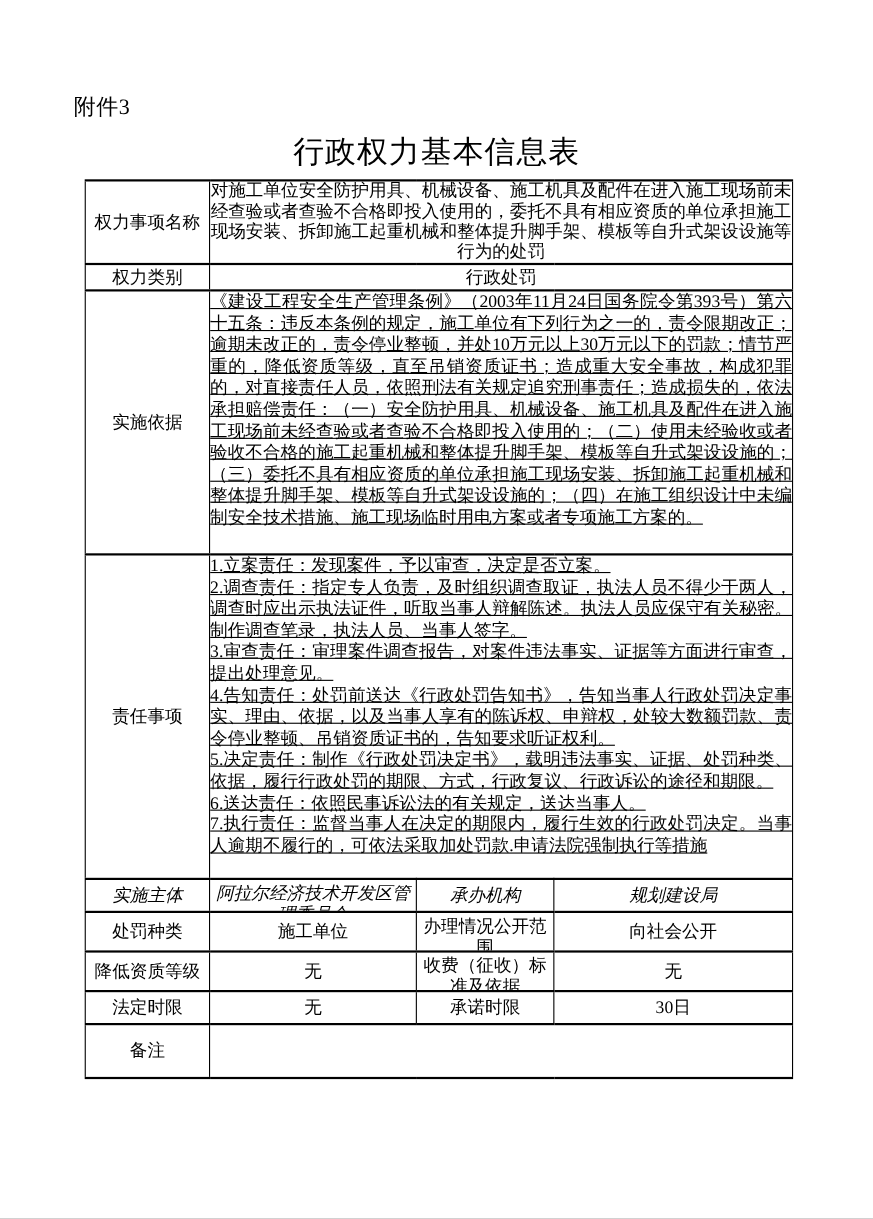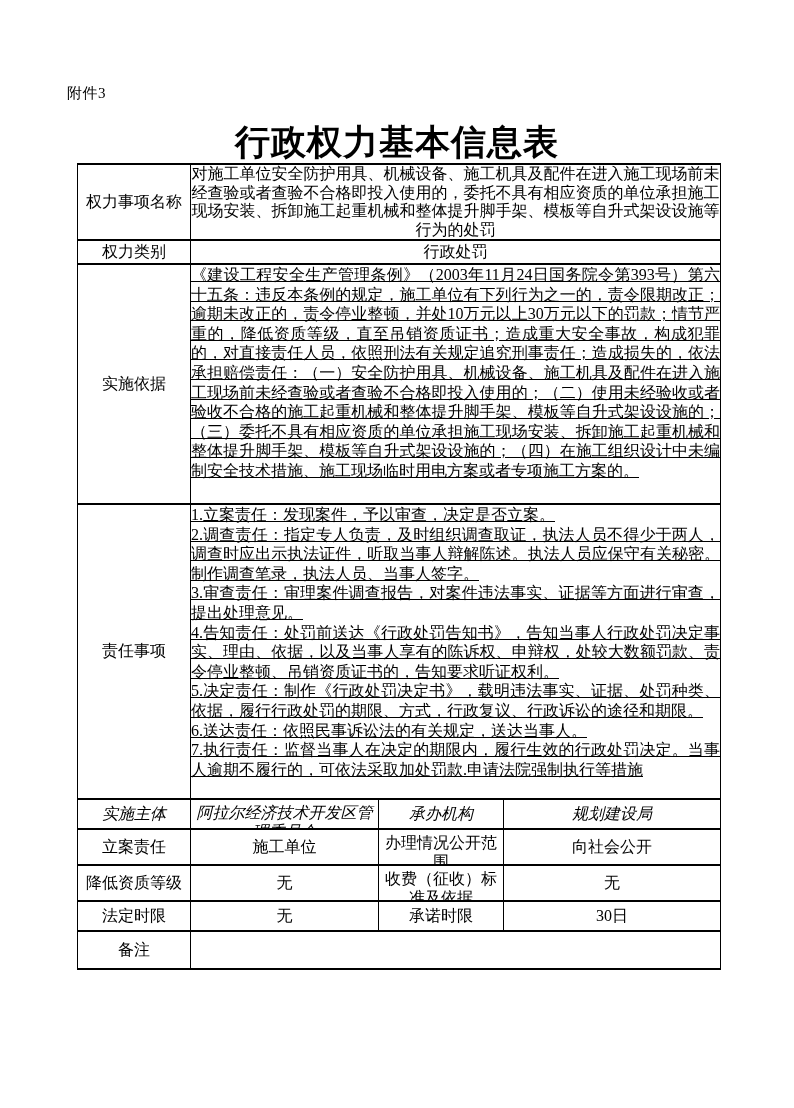--- a/index.html
+++ b/index.html
@@ -10,31 +10,31 @@
     margin: 0 auto;
     background: #ffffff;
     font-family: "Liberation Serif", "DejaVu Serif", serif;
     color: #000;
     overflow: hidden;
   }
   .attachment {
     position: absolute;
     left: 67px;
     top: 84px;
-    font-size: 15px;
+    font-size: 20px;
     letter-spacing: 0.5px;
   }
   .doc-title {
     position: absolute;
     left: 0;
     top: 119px;
     width: 100%;
     text-align: center;
-    font-size: 35px;
-    font-weight: bold;
+    font-size: 28px;
+    font-weight: normal;
     letter-spacing: 1px;
   }
   table.info-table {
     position: absolute;
     left: 77px;
     top: 163px;
     width: 643px;
     border-collapse: collapse;
     table-layout: fixed;
     font-size: 16px;
@@ -82,21 +82,21 @@
   
   tr.r1  { height: 74px; }
   tr.r2  { height: 24px; }
   tr.r3  { height: 240px; }
   tr.r4  { height: 295px; }
   tr.r5  { height: 28px; font-style: italic; }
   tr.r6  { height: 34px; }
   tr.r7  { height: 34px; }
   tr.r8  { height: 30px; }
   tr.r9  { height: 32px; }
-  tr.r10 { height: 38px; }
+  tr.r10 { height: 49px; }
 </style>
 </head>
 <body>
 
 <div class="page">
 
   <div class="attachment">附件3</div>
 
   <div class="doc-title">行政权力基本信息表</div>
 
@@ -134,21 +134,21 @@
       </tr>
       <tr class="r5">
         <td class="lbl">实施主体</td>
         <td class="cliptop">
           <div class="clipbox h26">阿拉尔经济技术开发区管理委员会</div>
         </td>
         <td class="lbl">承办机构</td>
         <td class="val-center">规划建设局</td>
       </tr>
       <tr class="r6">
-        <td class="lbl">立案责任</td>
+        <td class="lbl">处罚种类</td>
         <td class="val-center">施工单位</td>
         <td class="cliptop">
           <div class="clipbox h31">办理情况公开范围</div>
         </td>
         <td class="val-center">向社会公开</td>
       </tr>
       <tr class="r7">
         <td class="lbl">降低资质等级</td>
         <td class="val-center">无</td>
         <td class="cliptop">

